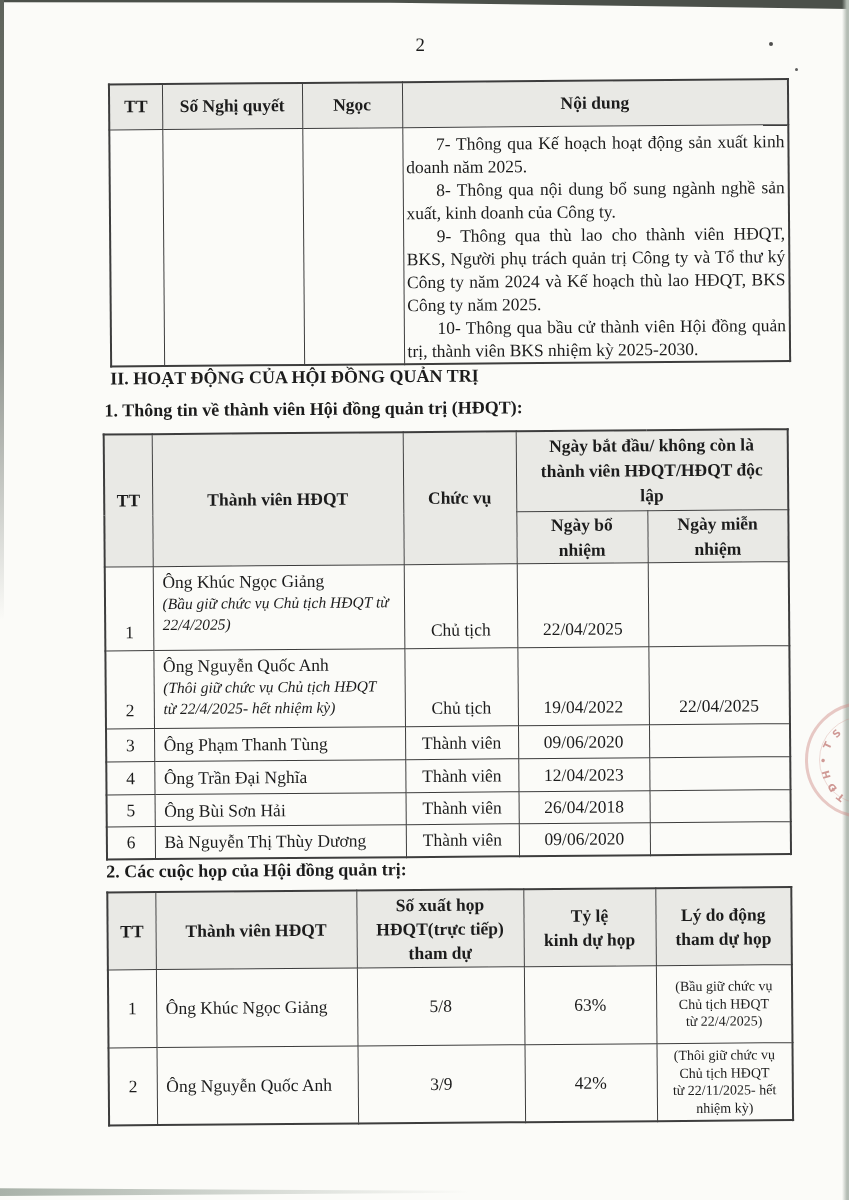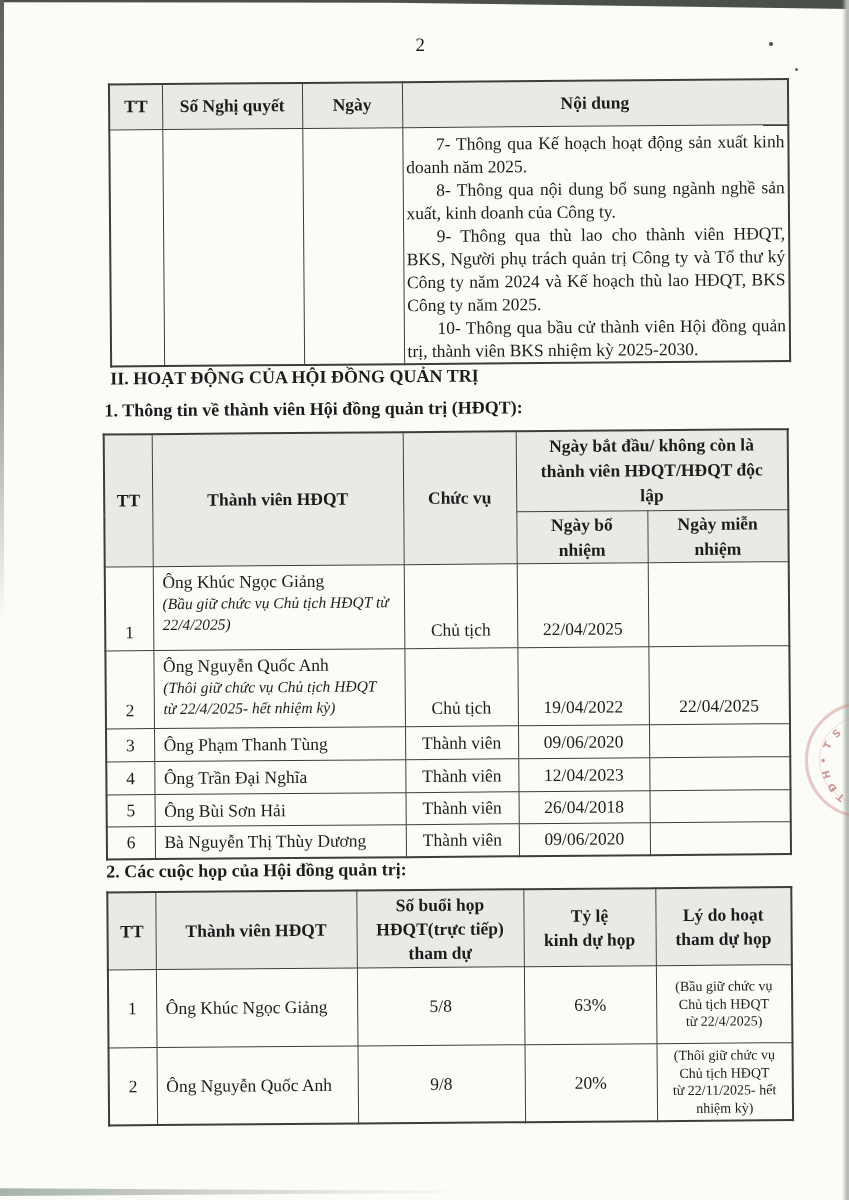--- a/index.html
+++ b/index.html
@@ -78,21 +78,21 @@
       <colgroup>
           <col style="width:53px">
           <col style="width:140px">
           <col style="width:100px">
           <col style="width:386px">
         </colgroup>
       <tbody>
           <tr style="height:45px">
         <th>TT</th>
         <th>Số Nghị quyết</th>
-        <th>Ngày</th>
+        <th>Ngọc</th>
         <th>Nội dung</th>
       </tr>
       <tr style="height:235px">
         <td></td>
         <td></td>
         <td></td>
         <td class="noi-dung">
           <p>7- Thông qua Kế hoạch hoạt động sản xuất kinh doanh năm 2025.</p>
           <p>8- Thông qua nội dung bổ sung ngành nghề sản xuất, kinh doanh của Công ty.</p>
           <p>9- Thông qua thù lao cho thành viên HĐQT, BKS, Người phụ trách quản trị Công ty và Tổ thư ký Công ty năm 2024 và Kế hoạch thù lao HĐQT, BKS Công ty năm 2025.</p>
@@ -188,42 +188,42 @@
           <col style="width:48px">
           <col style="width:201px">
           <col style="width:167px">
           <col style="width:132px">
           <col style="width:136px">
         </colgroup>
       <tbody>
           <tr style="height:73px">
         <th>TT</th>
         <th>Thành viên HĐQT</th>
-        <th class="pre">Số buổi họp
+        <th class="pre">Số xuất họp
 HĐQT(trực tiếp)
 tham dự</th>
         <th class="pre">Tỷ lệ
 kinh dự họp</th>
-        <th class="pre">Lý do hoạt
+        <th class="pre">Lý do động
 tham dự họp</th>
       </tr>
       <tr style="height:78px">
         <td>1</td>
         <td class="name-cell">Ông Khúc Ngọc Giảng</td>
         <td>5/8</td>
         <td>63%</td>
         <td class="reason">(Bầu giữ chức vụ
 Chủ tịch HĐQT
 từ 22/4/2025)</td>
       </tr>
       <tr style="height:74px">
         <td>2</td>
         <td class="name-cell">Ông Nguyễn Quốc Anh</td>
-        <td>9/8</td>
-        <td>20%</td>
+        <td>3/9</td>
+        <td>42%</td>
         <td class="reason">(Thôi giữ chức vụ
 Chủ tịch HĐQT
 từ 22/11/2025- hết
 nhiệm kỳ)</td>
       </tr>
     </tbody>
       </table>
   </div>
 
   <div class="edge-top"></div>

